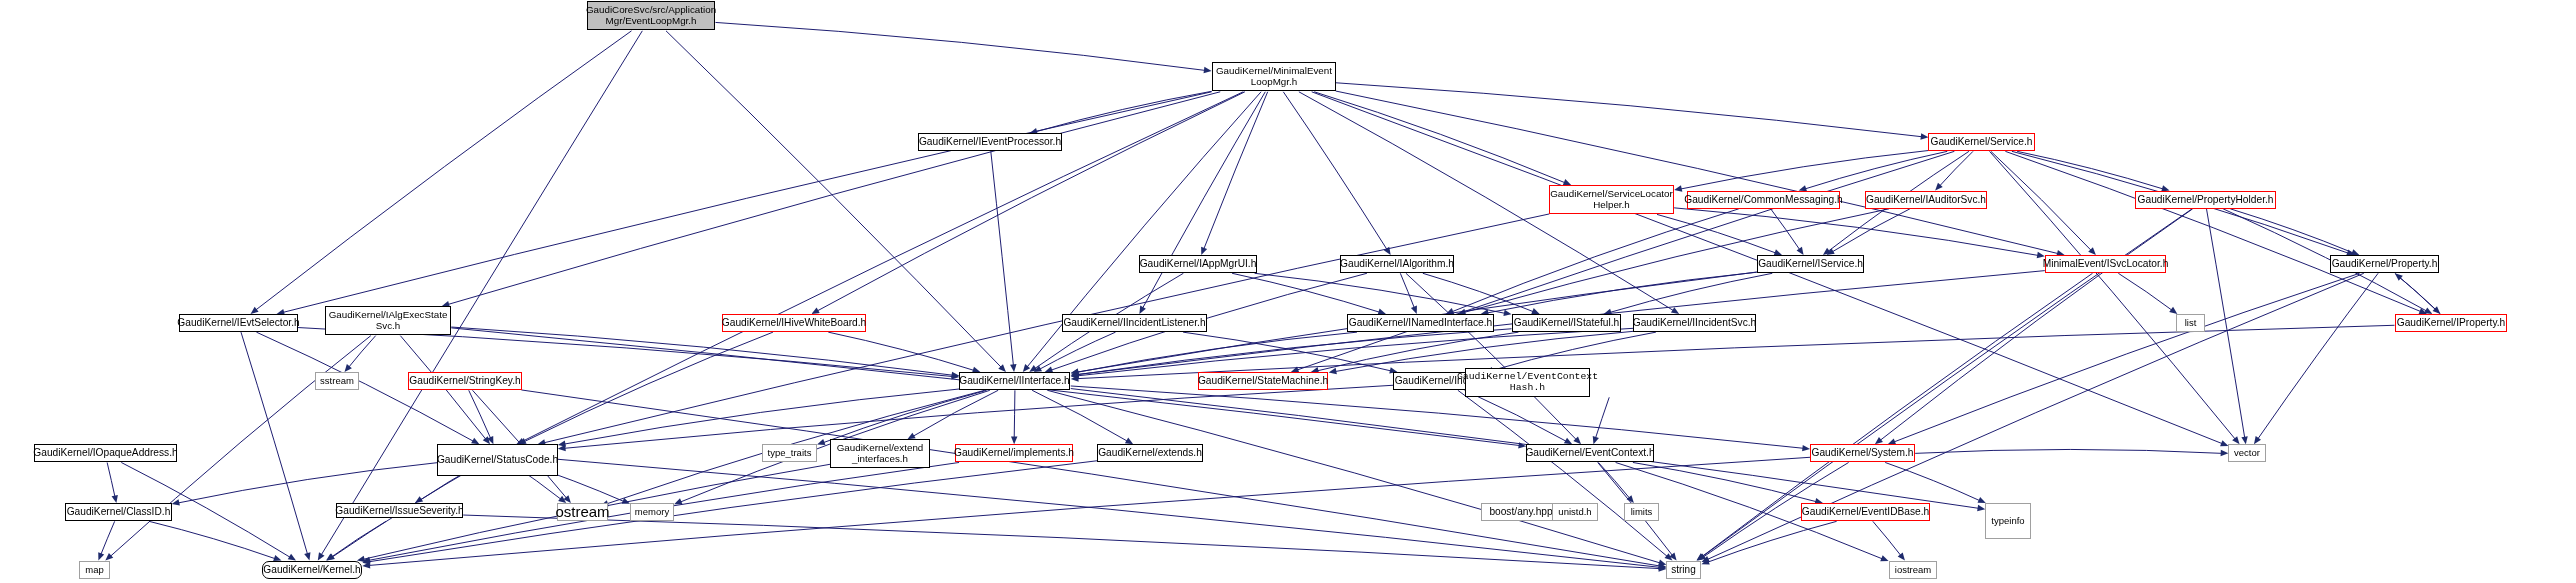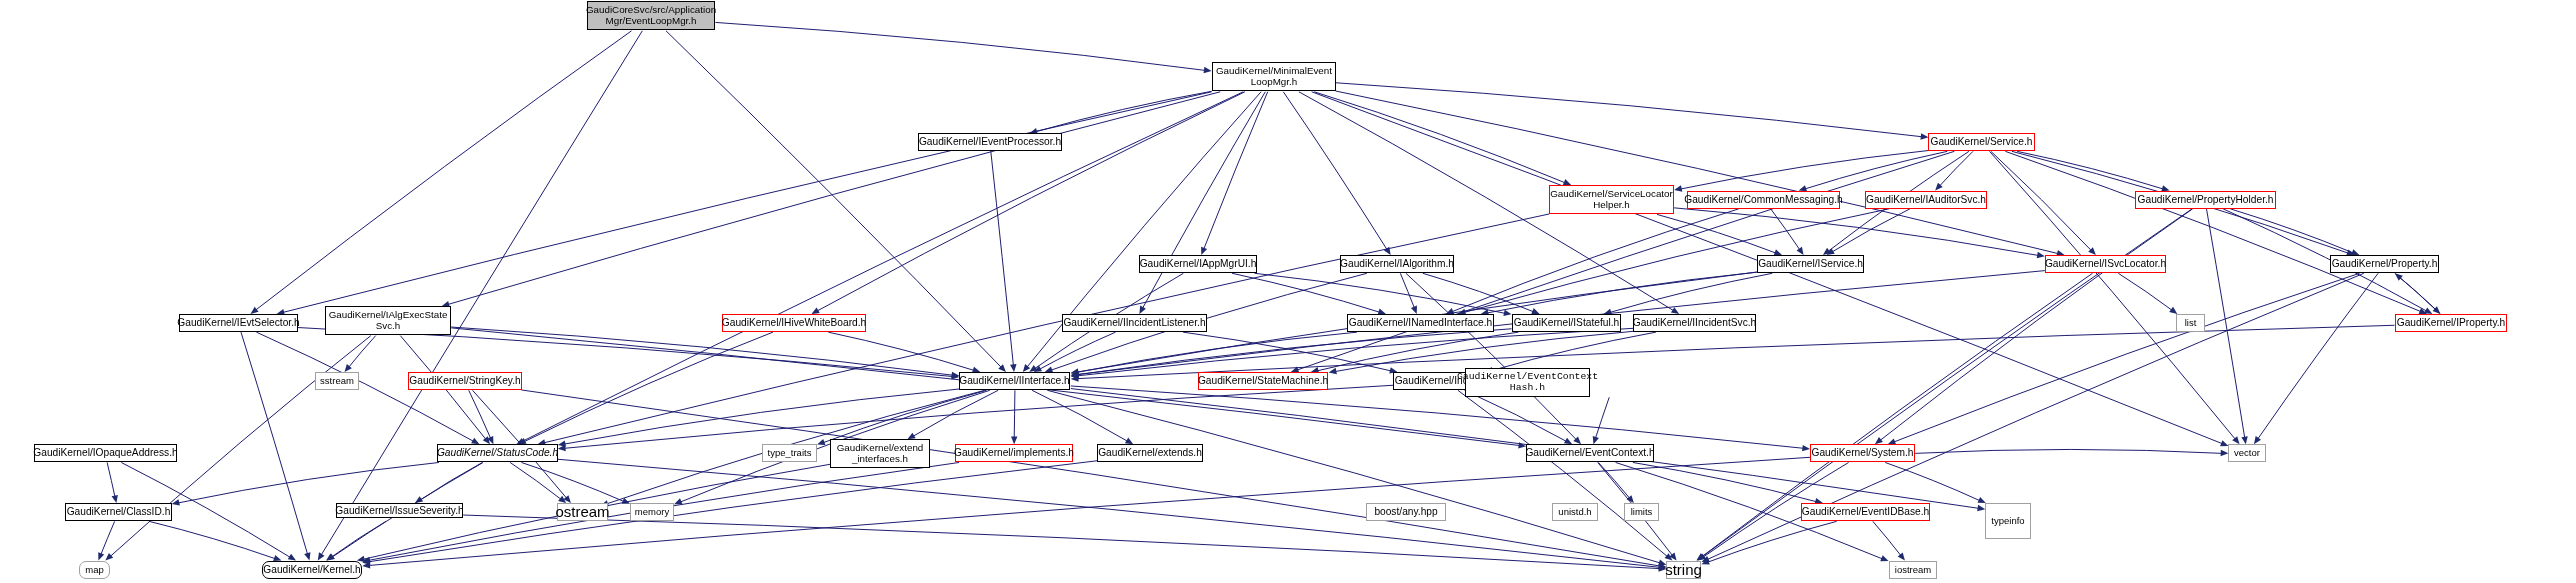--- a/index.html
+++ b/index.html
@@ -269,57 +269,57 @@
       <div class="node" style="left: 918px; top: 133px; width: 144px; height: 18px;">GaudiKernel/IEventProcessor.h</div>
       <div class="node red" style="left: 1928px; top: 133px; width: 107px; height: 18px;">GaudiKernel/Service.h</div>
       <div class="node red" style="left: 1549px; top: 185px; width: 125px; height: 29px; font-size: 9.8px;">GaudiKernel/ServiceLocator
 Helper.h</div>
       <div class="node red" style="left: 1687px; top: 191px; width: 153px; height: 18px;">GaudiKernel/CommonMessaging.h</div>
       <div class="node red" style="left: 1865px; top: 191px; width: 122px; height: 18px;">GaudiKernel/IAuditorSvc.h</div>
       <div class="node red" style="left: 2135px; top: 191px; width: 141px; height: 18px;">GaudiKernel/PropertyHolder.h</div>
       <div class="node" style="left: 1139px; top: 255px; width: 118px; height: 18px;">GaudiKernel/IAppMgrUI.h</div>
       <div class="node" style="left: 1340px; top: 255px; width: 114px; height: 18px;">GaudiKernel/IAlgorithm.h</div>
       <div class="node" style="left: 1757px; top: 255px; width: 107px; height: 18px;">GaudiKernel/IService.h</div>
-      <div class="node red" style="left: 2045px; top: 255px; width: 121px; height: 18px;">GaudiKernel/ISvcLocator.h</div>
+      <div class="node red" style="left: 2045px; top: 255px; width: 121px; height: 18px;">MinimalEvent/ISvcLocator.h</div>
       <div class="node" style="left: 2330px; top: 255px; width: 109px; height: 18px;">GaudiKernel/Property.h</div>
       <div class="node" style="left: 179px; top: 314px; width: 119px; height: 18px;">GaudiKernel/IEvtSelector.h</div>
       <div class="node" style="left: 325px; top: 306px; width: 126px; height: 29px; font-size: 9.8px;">GaudiKernel/IAlgExecState
 Svc.h</div>
       <div class="node red" style="left: 722px; top: 314px; width: 144px; height: 18px;">GaudiKernel/IHiveWhiteBoard.h</div>
       <div class="node" style="left: 1062px; top: 314px; width: 145px; height: 18px;">GaudiKernel/IIncidentListener.h</div>
       <div class="node" style="left: 1347px; top: 314px; width: 147px; height: 18px;">GaudiKernel/INamedInterface.h</div>
       <div class="node" style="left: 1512px; top: 314px; width: 109px; height: 18px;">GaudiKernel/IStateful.h</div>
       <div class="node" style="left: 1633px; top: 314px; width: 123px; height: 18px;">GaudiKernel/IIncidentSvc.h</div>
       <div class="node gray" style="left: 2176px; top: 314px; width: 29px; height: 18px; font-size: 9.5px;">list</div>
       <div class="node red" style="left: 2395px; top: 314px; width: 112px; height: 18px;">GaudiKernel/IProperty.h</div>
       <div class="node gray" style="left: 315px; top: 372px; width: 44px; height: 18px; font-size: 9.5px;">sstream</div>
       <div class="node red" style="left: 408px; top: 372px; width: 114px; height: 18px;">GaudiKernel/StringKey.h</div>
       <div class="node" style="left: 959px; top: 372px; width: 111px; height: 18px;">GaudiKernel/IInterface.h</div>
       <div class="node red" style="left: 1198px; top: 372px; width: 130px; height: 18px;">GaudiKernel/StateMachine.h</div>
       <div class="node" style="left: 1393px; top: 372px; width: 107px; height: 18px;">GaudiKernel/Incident.h</div>
       <div class="node" style="left: 1465px; top: 368px; width: 125px; height: 29px; font-size: 9.8px; font-family: Liberation Mono, monospace;">GaudiKernel/EventContext
 Hash.h</div>
       <div class="node" style="left: 34px; top: 444px; width: 143px; height: 18px;">GaudiKernel/IOpaqueAddress.h</div>
-      <div class="node" style="left: 437px; top: 444px; width: 121px; height: 18px; font-style: italic;">GaudiKernel/StatusCode.h</div>
+      <div class="node" style="left: 437px; top: 444px; width: 121px; height: 32px;">GaudiKernel/StatusCode.h</div>
       <div class="node gray" style="left: 762px; top: 444px; width: 55px; height: 18px; font-size: 9.5px;">type_traits</div>
       <div class="node" style="left: 830px; top: 439px; width: 100px; height: 29px; font-size: 9.8px;">GaudiKernel/extend
 _interfaces.h</div>
       <div class="node red" style="left: 955px; top: 444px; width: 118px; height: 18px;">GaudiKernel/implements.h</div>
       <div class="node" style="left: 1097px; top: 444px; width: 106px; height: 18px;">GaudiKernel/extends.h</div>
       <div class="node" style="left: 1526px; top: 444px; width: 128px; height: 18px;">GaudiKernel/EventContext.h</div>
       <div class="node red" style="left: 1810px; top: 444px; width: 105px; height: 18px;">GaudiKernel/System.h</div>
       <div class="node gray" style="left: 2228px; top: 444px; width: 38px; height: 18px; font-size: 9.5px;">vector</div>
       <div class="node" style="left: 65px; top: 503px; width: 107px; height: 18px;">GaudiKernel/ClassID.h</div>
       <div class="node" style="left: 336px; top: 503px; width: 127px; height: 15px;">GaudiKernel/IssueSeverity.h</div>
       <div class="node gray" style="left: 557px; top: 503px; width: 51px; height: 18px; font-size: 15px;">ostream</div>
       <div class="node gray" style="left: 630px; top: 503px; width: 44px; height: 18px; font-size: 9.5px;">memory</div>
-      <div class="node gray" style="left: 1366px; top: 503px; width: 80px; height: 18px;">boost/any.hpp</div>
+      <div class="node gray" style="left: 1481px; top: 503px; width: 80px; height: 18px;">boost/any.hpp</div>
       <div class="node gray" style="left: 1552px; top: 503px; width: 46px; height: 18px; font-size: 9.5px;">unistd.h</div>
       <div class="node gray" style="left: 1624px; top: 503px; width: 35px; height: 18px; font-size: 9.5px;">limits</div>
       <div class="node red" style="left: 1801px; top: 503px; width: 129px; height: 18px;">GaudiKernel/EventIDBase.h</div>
       <div class="node gray" style="left: 1985px; top: 503px; width: 46px; height: 36px; font-size: 9.5px;">typeinfo</div>
-      <div class="node gray" style="left: 79px; top: 561px; width: 31px; height: 18px; font-size: 9.5px; border-radius: 7px;">map</div>
+      <div class="node gray" style="left: 79px; top: 561px; width: 31px; height: 18px; font-size: 9.5px;">map</div>
       <div class="node" style="left: 262px; top: 561px; width: 100px; height: 18px; border-radius: 7px;">GaudiKernel/Kernel.h</div>
-      <div class="node gray" style="left: 1666px; top: 561px; width: 35px; height: 18px; font-size: 15px;">string</div>
+      <div class="node gray" style="left: 1666px; top: 561px; width: 35px; height: 18px; font-size: 10px;">string</div>
       <div class="node gray" style="left: 1889px; top: 561px; width: 48px; height: 18px; font-size: 9.5px;">iostream</div>
     </div>
 </div>
 
 
 </body></html>

